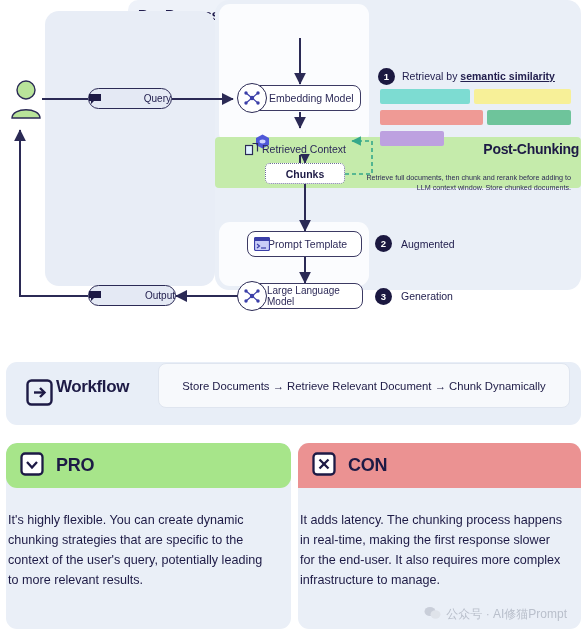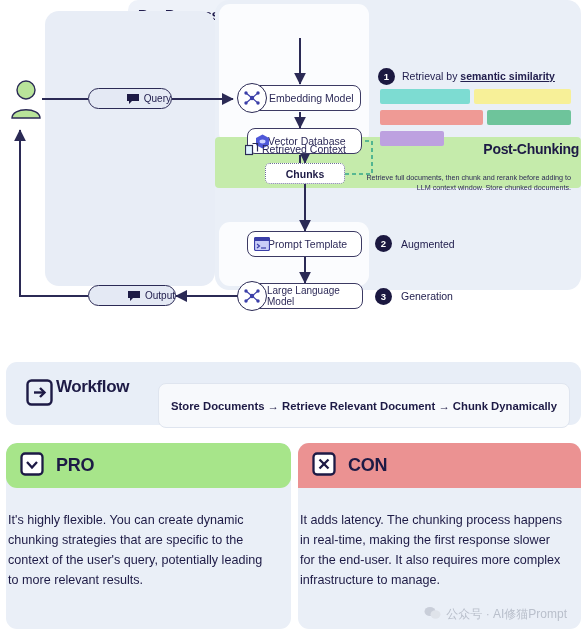--- a/index.html
+++ b/index.html
@@ -56,21 +56,21 @@
     background: #fbfcfe; border-radius: 11px;
   }
 
   
   .person { position: absolute; left: 8px; top: 78px; width: 36px; height: 42px; }
 
   
   .pill {
     position: absolute; background: #e4e9f4; border: 1.4px solid #2b2a55;
     border-radius: 13px; height: 21px; display: flex; align-items: center;
-    justify-content: flex-end; font-size: 10px; color: #23204f;
+    justify-content: space-between; font-size: 10px; color: #23204f;
   }
   .pill .chat { margin-right: 5px; display:inline-flex; }
 
   .wbox {
     position: absolute; background: #ffffff; border: 1.4px solid #3c3a63;
     border-radius: 8px; height: 26px; display: flex; align-items: center;
     font-size: 10.5px; color: #2d2a58;
   }
   .wbox .lbl { margin-left: 20px; }
   .node-circle {
@@ -119,24 +119,24 @@
   .workflow-card {
     position: absolute; left: 6px; top: 362px; width: 575px; height: 63px;
     background: #e8eef7; border-radius: 11px;
   }
   .wf-icon { position: absolute; left: 20px; top: 17px; }
   .wf-title {
     position: absolute; left: 50px; top: 15px;
     font-size: 17px; font-weight: bold; letter-spacing: -0.4px; color: #1d1a45;
   }
   .wf-chip {
-    position: absolute; left: 152px; top: 21px; width: 412px; height: 45px;
+    position: absolute; left: 152px; top: 1px; width: 412px; height: 45px;
     background: #f7f9fc; border: 1px solid #dfe5ef; border-radius: 8px;
     display:flex; align-items:center; justify-content:center;
-    font-size: 11.3px; font-weight: bold; color: #1d1a45;
+    font-size: 11.3px; font-weight: normal; color: #1d1a45;
   }
 
   
   .pc-card { position: absolute; border-radius: 11px; overflow: hidden; }
   .pro-card { left: 6px; top: 443px; width: 285px; height: 186px; background: #eaeff7; }
   .con-card { left: 298px; top: 443px; width: 283px; height: 186px; background: #eaeff7; }
   .pc-head {
     height: 45px; display: flex; align-items: center; padding-left: 14px;
   }
   .pro-head { background: #a7e58a; border-radius: 11px; }
@@ -254,23 +254,20 @@
       <line x1="9" y1="9" x2="3" y2="14" stroke="#3b3fa8" stroke-width="1.2"></line>
       <line x1="9" y1="9" x2="15" y2="14" stroke="#3b3fa8" stroke-width="1.2"></line>
       <circle cx="9" cy="9" r="2.2" fill="#3b3fa8"></circle>
       <circle cx="3" cy="4" r="1.7" fill="#3b3fa8"></circle>
       <circle cx="15" cy="4" r="1.7" fill="#3b3fa8"></circle>
       <circle cx="3" cy="14" r="1.7" fill="#3b3fa8"></circle>
       <circle cx="15" cy="14" r="1.7" fill="#3b3fa8"></circle>
     </svg>
   </div>
 
-  <div class="wbox" style="left:247px; top:128px; width:115px;">
-    <span class="lbl">Vector Database</span>
-  </div>
   <div style="position:absolute; left:255px; top:134px;">
     <svg width="15" height="15" viewBox="0 0 15 15">
       <polygon points="7.5,0.5 14,4 14,11 7.5,14.5 1,11 1,4" fill="#4f58d8"></polygon>
       <ellipse cx="7.5" cy="7.5" rx="3" ry="1.9" fill="#cfd4ff"></ellipse>
     </svg>
   </div>
 
   <div style="position:absolute; left:245px; top:142px;">
     <svg width="14" height="14" viewBox="0 0 14 14">
       <rect x="0.5" y="3.5" width="7" height="9" fill="#dff3ff" stroke="#2b2a55" stroke-width="1.2"></rect>

